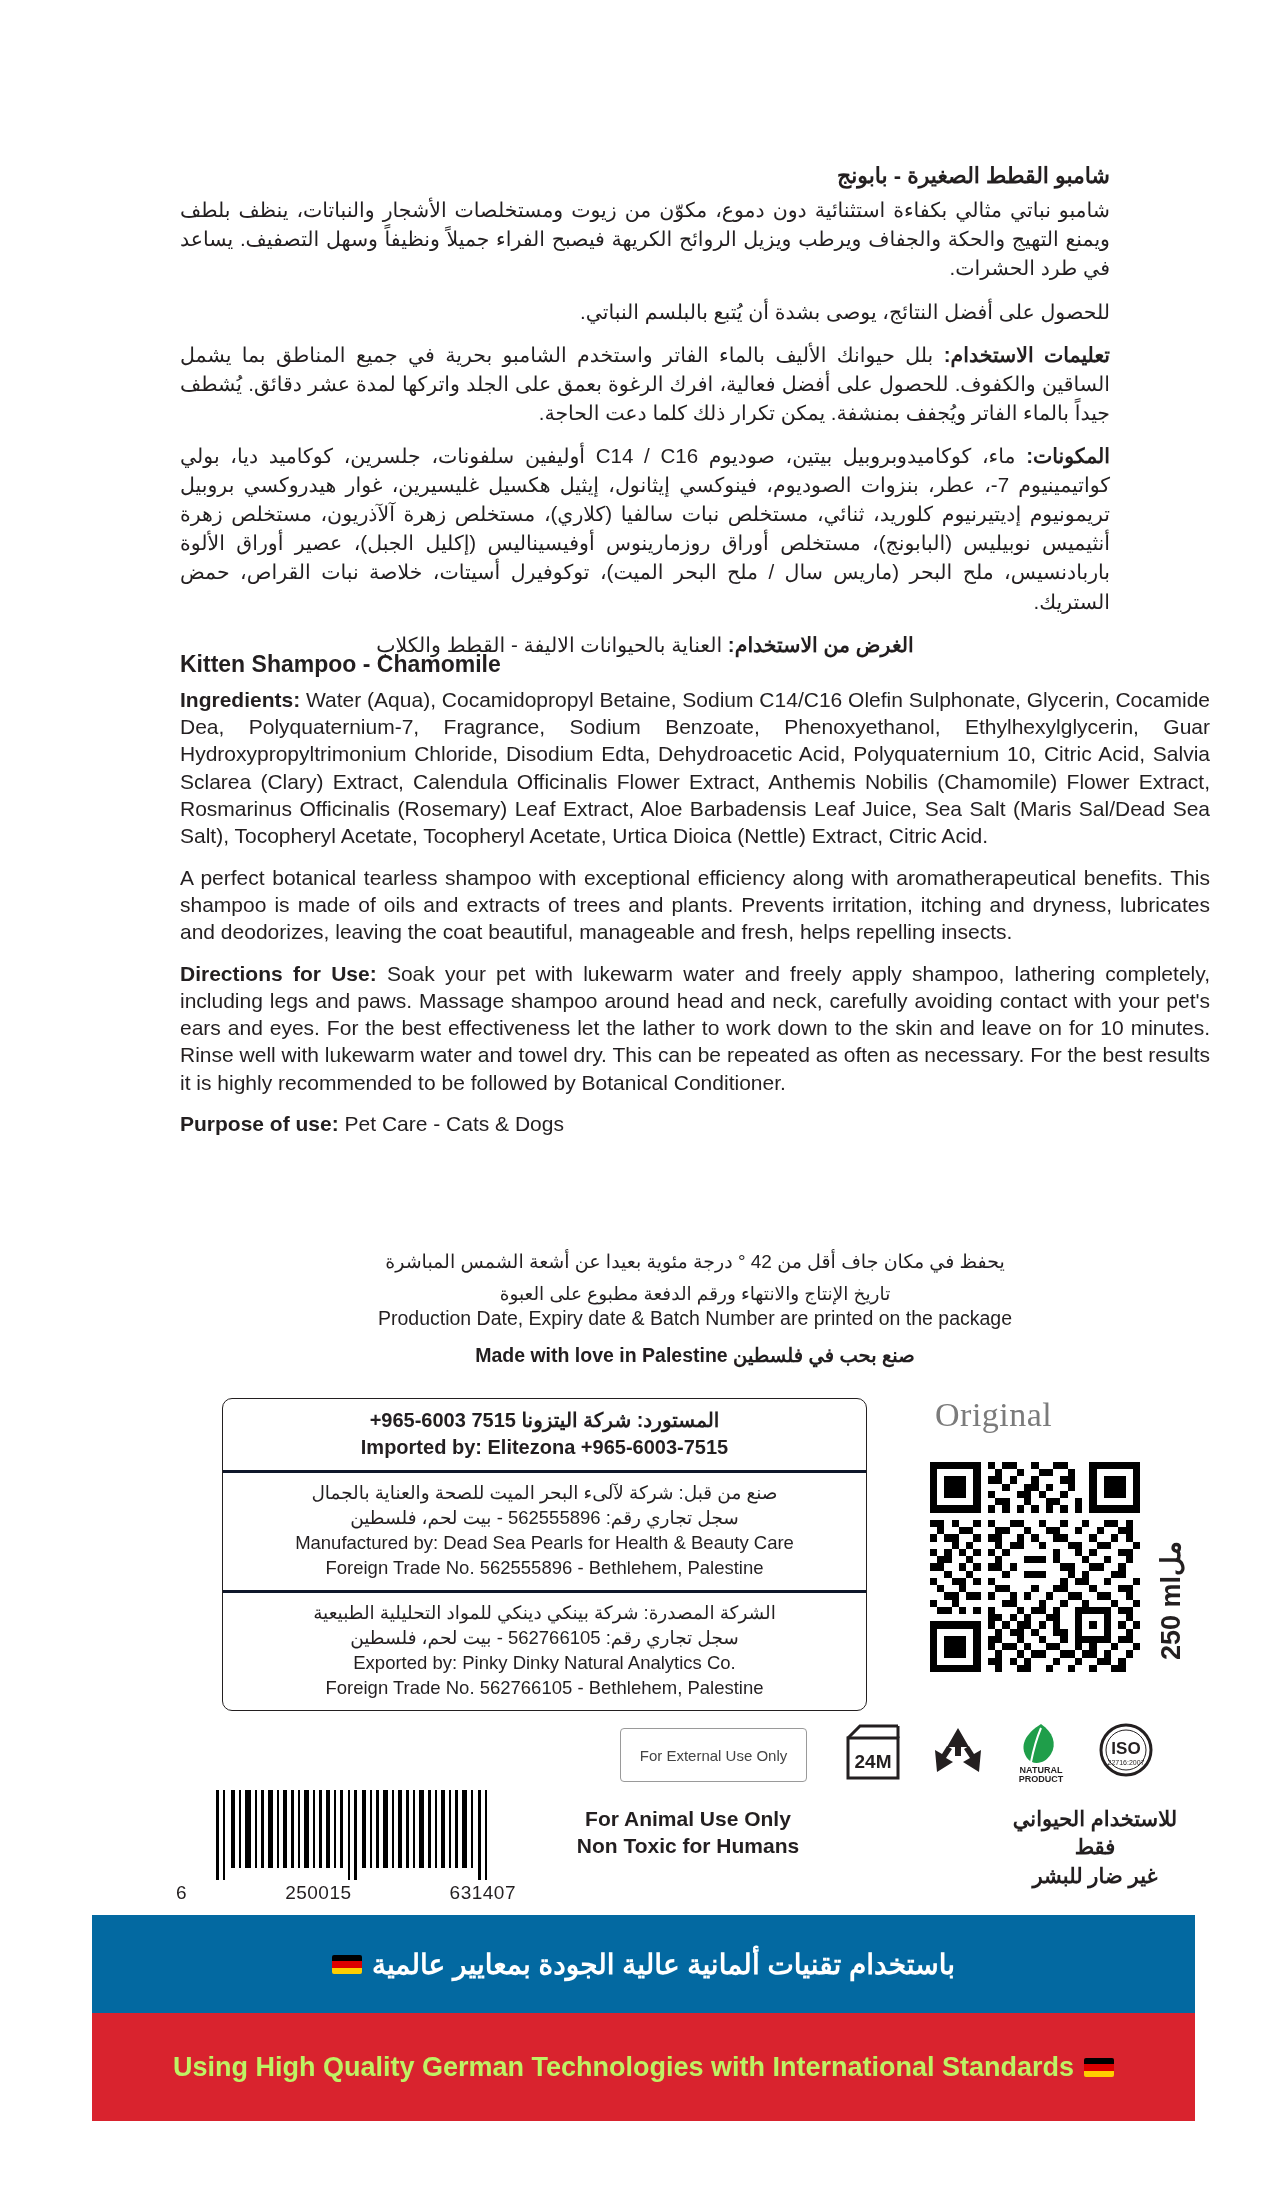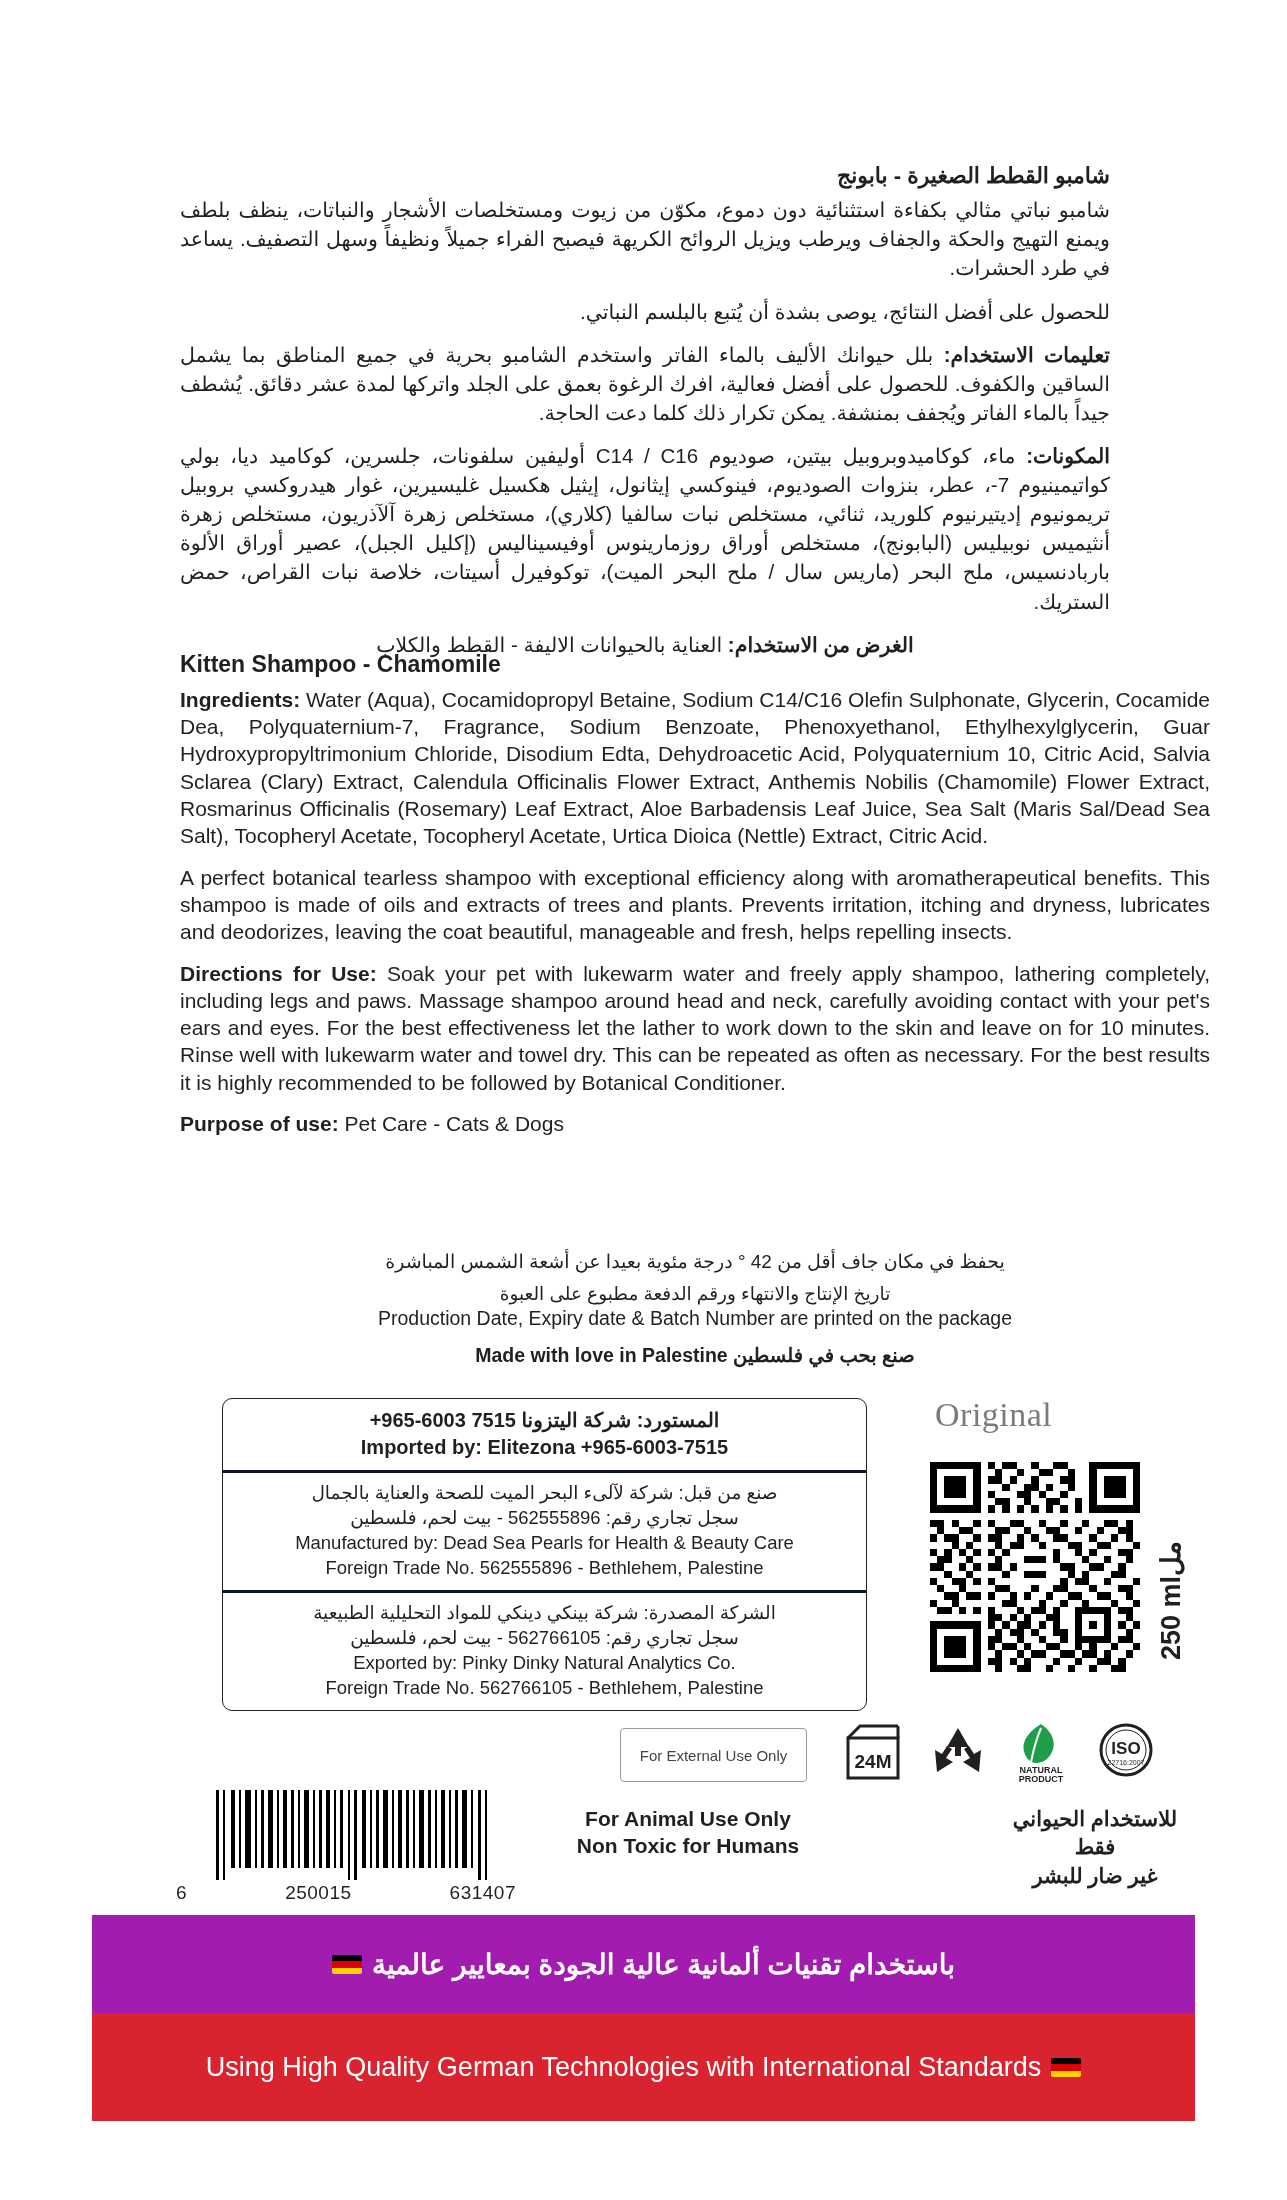--- a/index.html
+++ b/index.html
@@ -98,32 +98,32 @@
   .barcode svg{display:block;}
   .bc-digits{
     position:absolute;left:176px;top:1882px;width:340px;
     font-size:19px;letter-spacing:.5px;
     display:flex;justify-content:space-between;
   }
 
   
   .bar-black{
     position:absolute;left:92px;top:1915px;width:1103px;height:98px;
-    background:#a21caf;display:flex;align-items:center;justify-content:center;
+    background:#0369a1;display:flex;align-items:center;justify-content:center;
   }
   .bar-black .t{
     color:#fff;direction:rtl;font-weight:bold;font-size:28px;
     display:flex;align-items:center;gap:10px;
   }
   .bar-red{
     position:absolute;left:92px;top:2013px;width:1103px;height:108px;
     background:#d9232e;display:flex;align-items:center;justify-content:center;
   }
   .bar-red .t{
-    color:#ffffff;font-weight:normal;font-size:27px;
+    color:#bef264;font-weight:bold;font-size:27px;
     display:flex;align-items:center;gap:10px;
   }
   .flag{
     display:inline-block;width:30px;height:19px;border-radius:2px;
     background:linear-gradient(to bottom,#000 0 33.3%,#d00 33.3% 66.6%,#ffce00 66.6% 100%);
     vertical-align:middle;
   }
 </style>
 </head>
 <body>

